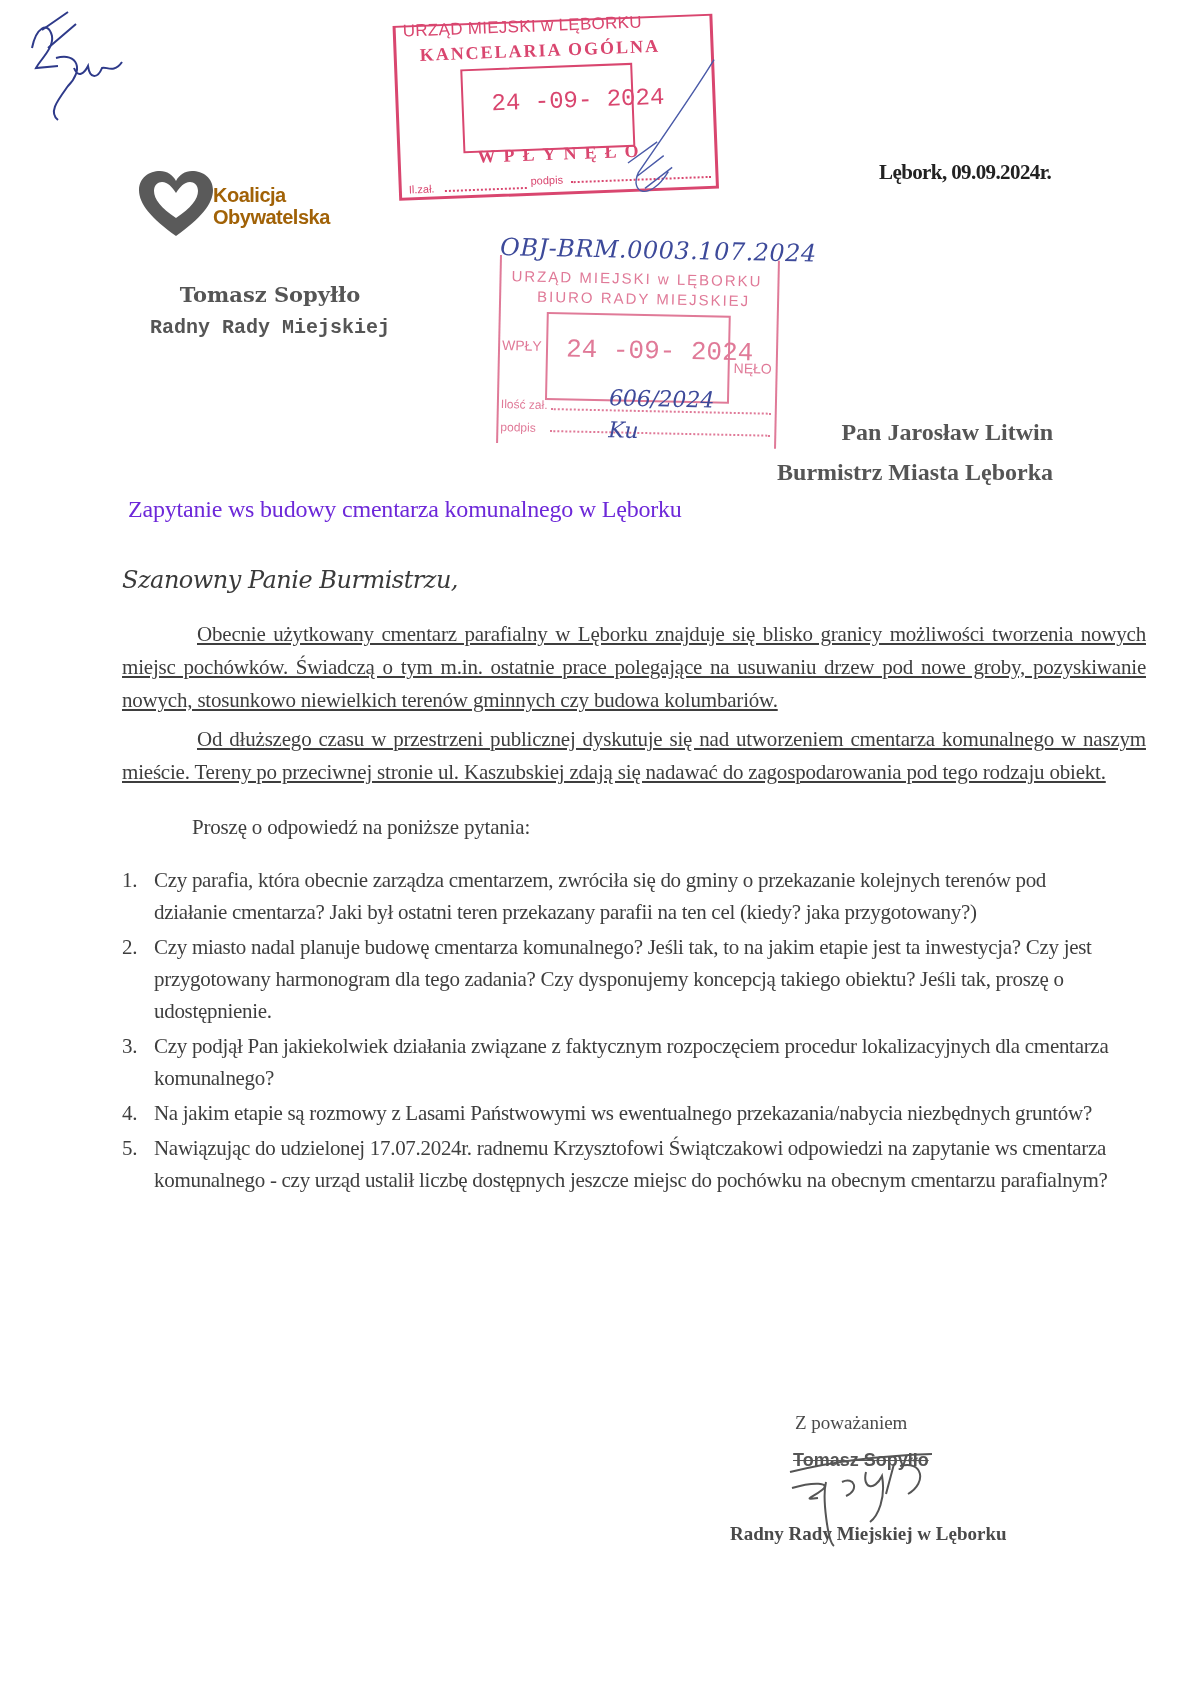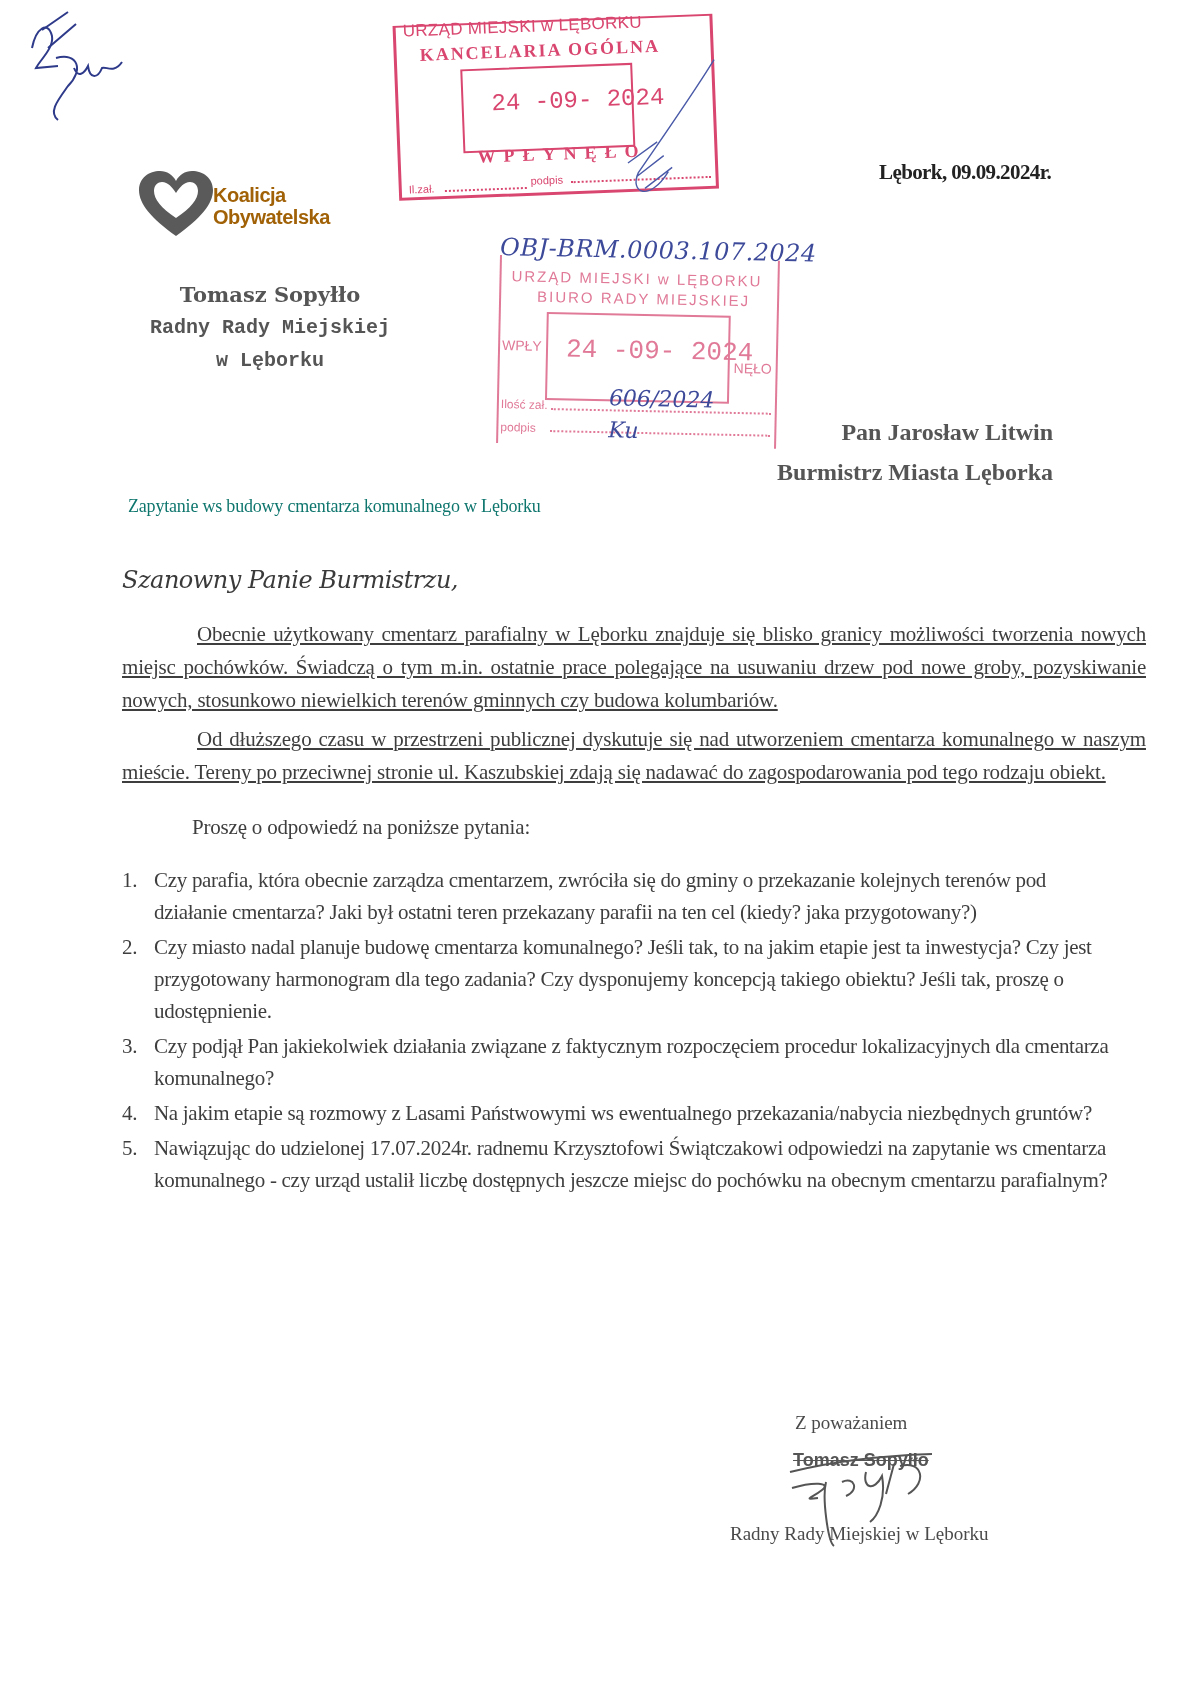--- a/index.html
+++ b/index.html
@@ -37,36 +37,36 @@
     .logo-heart { position: absolute; left: 0; top: 0; width: 82px; height: 72px; }
     .logo-text { position: absolute; left: 78px; top: 16px; font-family: "Liberation Sans", "DejaVu Sans", sans-serif; font-weight: bold; color: #a16207; font-size: 20px; line-height: 22px; letter-spacing: -0.5px; }
 
     .sender { left: 140px; top: 278px; width: 260px; text-align: center; font-weight: bold; color: #555; font-size: 21px; line-height: 33px; font-family: "DejaVu Serif", serif; }
     .sender .l2, .sender .l3 { font-family: Liberation Mono, monospace; font-weight: bold; font-size: 20px; }
 
     .date-line { left: 855px; top: 160px; font-size: 21px; font-weight: bold; color: #222; letter-spacing: -0.6px; white-space: nowrap; margin-left: 24px; }
 
     .recipient { left: 735px; top: 412px; width: 318px; text-align: right; font-weight: bold; color: #555; font-size: 24px; line-height: 40px; white-space: nowrap; }
 
-    .subject { left: 128px; top: 496px; font-size: 18px; color: #0f766e; white-space: nowrap; letter-spacing: -0.2px; }
+    .subject { left: 128px; top: 496px; font-size: 24px; color: #6d28d9; white-space: nowrap; letter-spacing: -0.2px; }
 
     .salutation { left: 122px; top: 566px; font-family: "DejaVu Serif", serif; font-style: italic; font-size: 24px; color: #3a3a3a; white-space: nowrap; letter-spacing: -0.5px; }
 
     .body { left: 122px; top: 618px; width: 1024px; font-size: 21px; line-height: 33px; color: #3e3e3e; }
     .para { text-align: justify; text-indent: 75px; margin: 0 0 6px 0; letter-spacing: -0.2px; text-decoration: underline; }
     .ask { margin: 22px 0 20px 70px; letter-spacing: -0.2px; }
 
     .questions { list-style: none; margin: 0; padding: 0; }
     .q { position: relative; padding-left: 32px; margin: 0 0 3px 0; line-height: 32px; width: 970px; letter-spacing: -0.3px; }
     .q-num { position: absolute; left: 0; top: 0; }
 
     .closing { left: 795px; top: 1412px; font-size: 19px; color: #4a4a4a; white-space: nowrap; }
     .sig-name { left: 793px; top: 1450px; font-family: "Liberation Sans", sans-serif; font-weight: bold; font-size: 18px; color: #555; text-decoration: line-through; white-space: nowrap; }
     .signature { left: 782px; top: 1442px; width: 170px; height: 105px; }
-    .sig-role { left: 730px; top: 1523px; font-size: 19px; color: #4a4a4a; white-space: nowrap; }
+    .sig-role { left: 730px; top: 1523px; font-size: 19px; color: #4a4a4a; white-space: nowrap; font-weight: bold; }
   </style>
 </head>
 <body>
 
 <svg class="abs initials" viewBox="0 0 110 120">
   <path d="M14 40 C18 20, 30 12, 34 28 C36 40, 22 52, 18 60 L40 58" fill="none" stroke="#2e3a8a" stroke-width="2"></path>
   <path d="M24 22 L50 4 M30 40 L58 16" fill="none" stroke="#2e3a8a" stroke-width="2"></path>
   <path d="M38 50 C60 44, 66 62, 50 78 C40 92, 30 104, 40 112 M56 60 C60 70, 66 66, 70 58 C72 72, 80 70, 84 60 C88 58, 96 66, 104 54" fill="none" stroke="#2e3a8a" stroke-width="2"></path>
 </svg>
 
@@ -109,21 +109,20 @@
   </svg>
   <div class="logo-text">
     <div>Koalicja</div>
     <div>Obywatelska</div>
   </div>
 </div>
 
 <div class="abs sender">
   <div class="l1">Tomasz Sopyłło</div>
   <div class="l2">Radny Rady Miejskiej</div>
-  <div class="l3">w Lęborku</div>
 </div>
 
 <div class="abs date-line">Lębork, 09.09.2024r.</div>
 
 <div class="abs recipient">
   <div>Pan Jarosław Litwin</div>
   <div>Burmistrz Miasta Lęborka</div>
 </div>
 
 <div class="abs subject">Zapytanie ws budowy cmentarza komunalnego w Lęborku</div>

